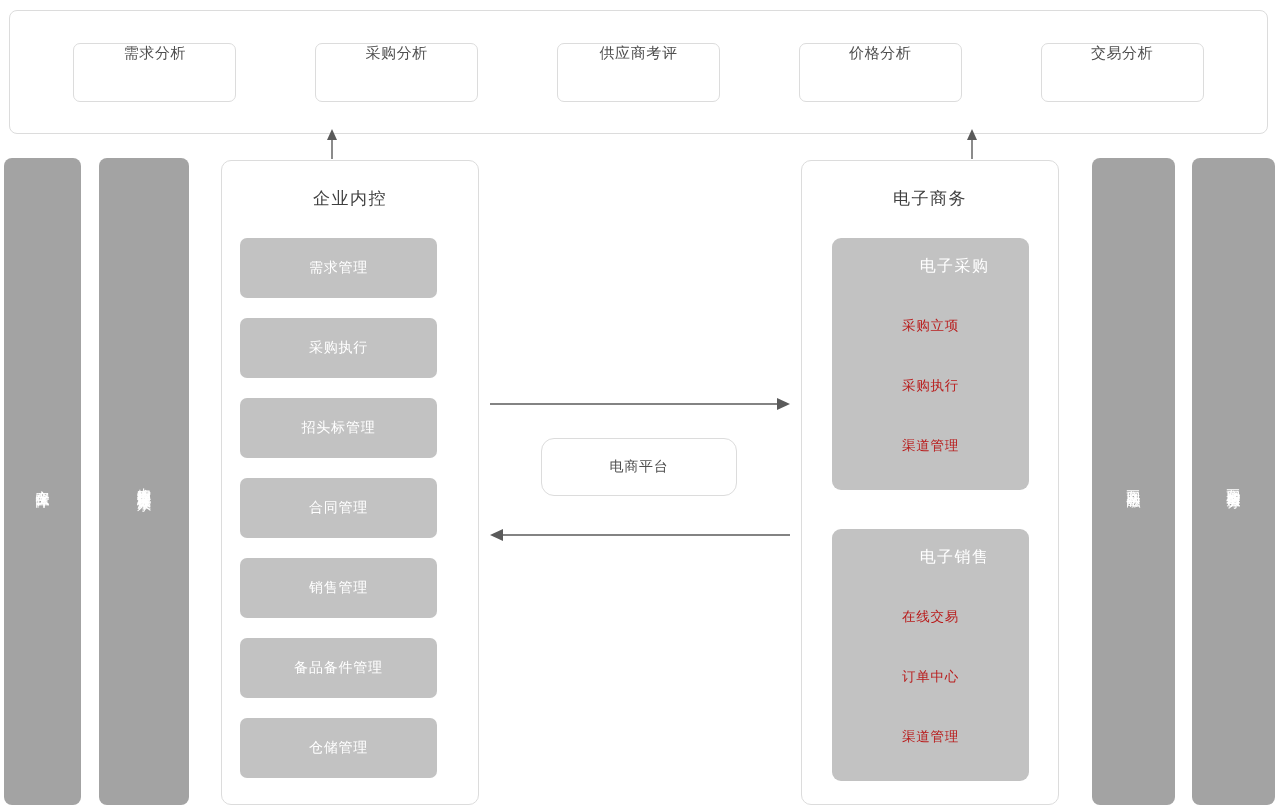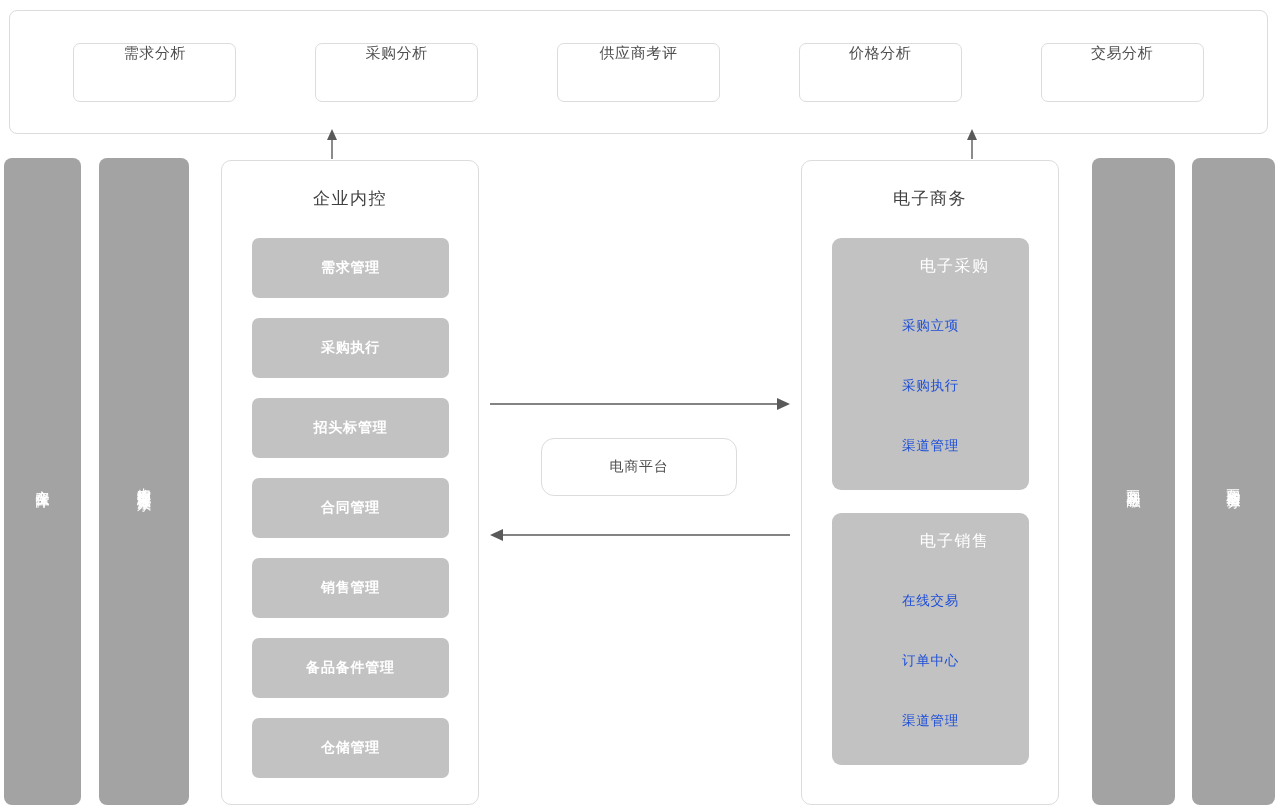--- a/index.html
+++ b/index.html
@@ -99,24 +99,23 @@
     width: 100%;
     text-align: center;
     font-size: 17px;
     color: #3f3f3f;
     letter-spacing: 1.5px;
   }
 
   
   .module-list {
     position: absolute;
-    left: 30px;
+    left: 18px;
     top: 77px;
     width: 197px;
-    font-weight: bold;
   }
   .module-card {
     box-sizing: border-box;
     width: 197px;
     height: 60px;
     margin-bottom: 20px;
     background: #c2c2c2;
     border-radius: 7px;
     display: flex;
     align-items: center;
@@ -129,21 +128,21 @@
   
   .subgroup {
     position: absolute;
     box-sizing: border-box;
     left: 30px;
     width: 197px;
     background: #c2c2c2;
     border-radius: 9px;
   }
   #subgroup-procure { top: 77px;  height: 252px; }
-  #subgroup-sales   { top: 352px; height: 252px; }
+  #subgroup-sales   { top: 368px; height: 252px; }
 
   .subgroup-title {
     position: absolute;
     left: 0;
     top: 18px;
     width: 100%;
     text-align: center;
     font-size: 16px;
     color: #ffffff;
     letter-spacing: 1.4px;
@@ -154,21 +153,21 @@
     left: 0;
     top: 58px;
     width: 100%;
   }
   .subgroup-item {
     height: 60px;
     display: flex;
     align-items: center;
     justify-content: center;
     font-size: 13.5px;
-    color: #1d4ed8;
+    color: #b91c1c;
     letter-spacing: 0.8px;
   }
 
   
   #platform-box {
     position: absolute;
     left: 541px;
     top: 438px;
     width: 196px;
     height: 58px;

